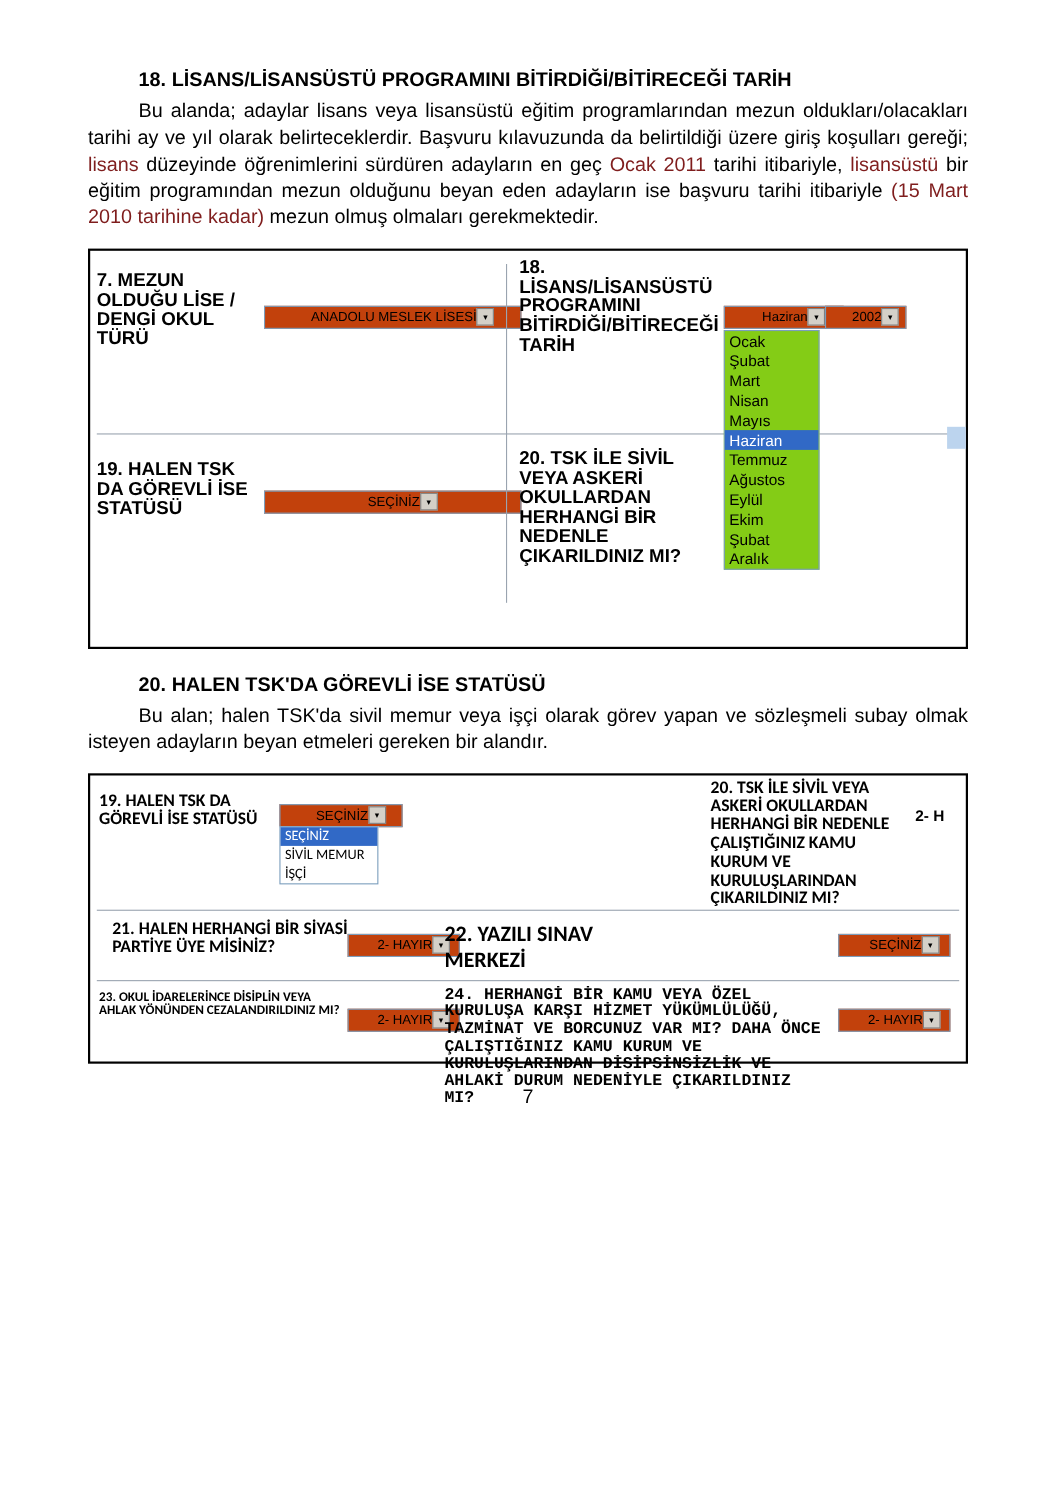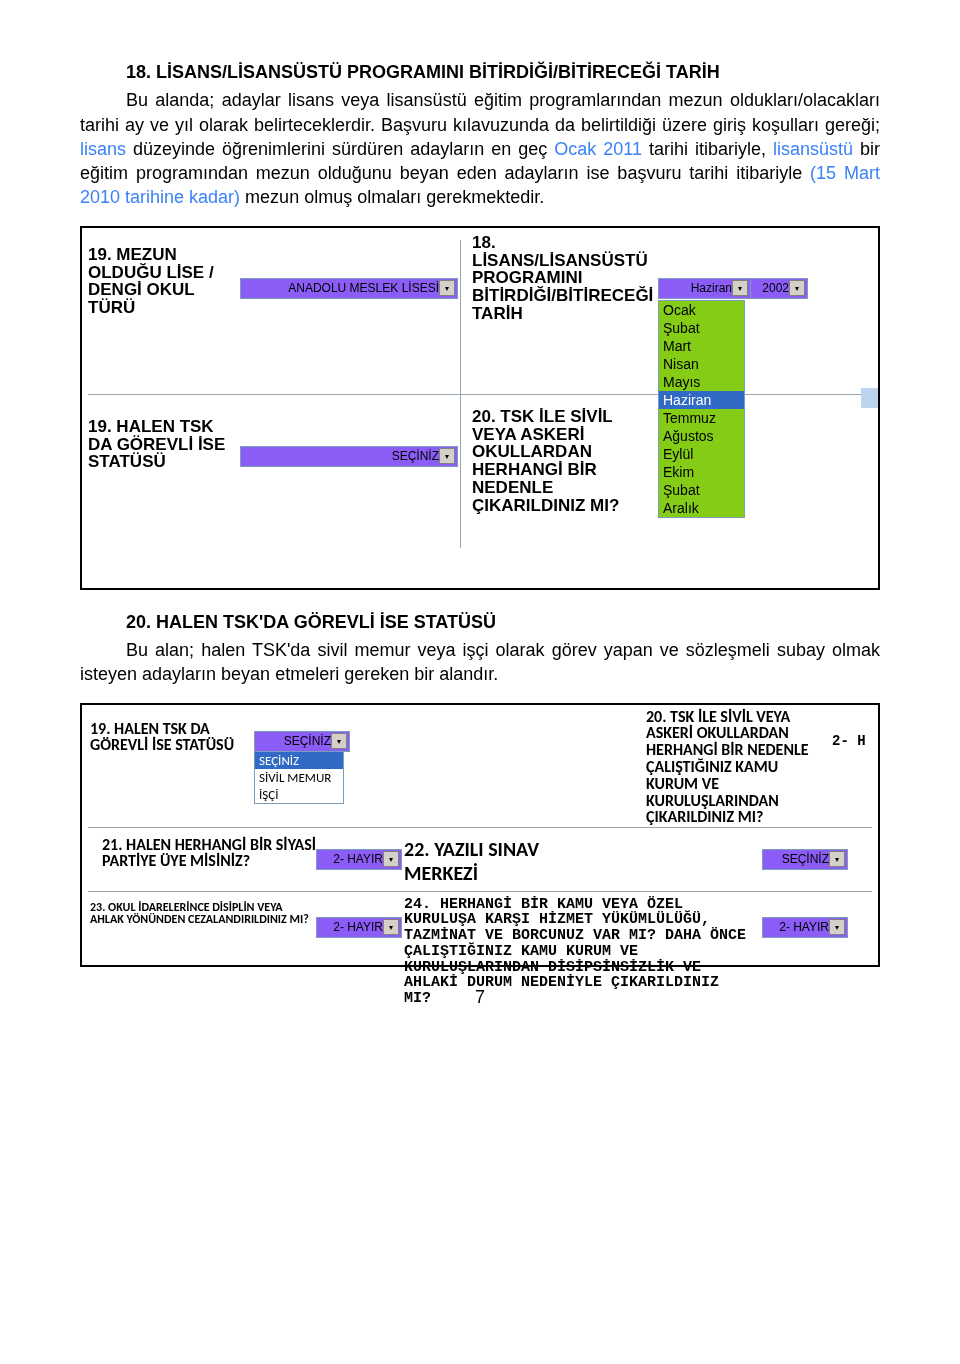--- a/index.html
+++ b/index.html
@@ -1,48 +1,48 @@
 <!DOCTYPE html>
 <html><head>
 <meta charset="utf-8">
 <style>
   body{margin:0;background:#fff;font-family:Arial,Helvetica,sans-serif;color:#000;width:960px}
   .page{padding:60px 80px 30px 80px;box-sizing:border-box}
   .para{font-size:18px;line-height:1.35;text-align:justify;margin-bottom:10px}
   .sec-title{font-weight:bold}
   .indent{text-indent:46px}
-  .red{color:#3b82f6}
+  .red{color:#7f1d1d}
   
   .shot{border:2px solid #000;margin:16px 0 20px 0;background:#fff;position:relative}
   .shot1{height:360px}
   .shot2{height:260px}
   .cond{font-family:'Arial Narrow',Arial,sans-serif;font-weight:bold;color:#000;font-stretch:condensed;line-height:1.05}
   .lbl17{position:absolute;left:6px;top:18px;width:146px;font-size:17px}
-  .sel{border:1px solid #7b9ebd;background:#8b5cf6;font-family:Arial;font-size:12px;color:#000;display:flex;align-items:center;justify-content:flex-end;padding:0 2px 0 4px;height:19px}
+  .sel{border:1px solid #7b9ebd;background:#c2410c;font-family:Arial;font-size:12px;color:#000;display:flex;align-items:center;justify-content:center;padding:0 2px 0 20px;height:19px}
   .sel .arrow{width:14px;height:14px;background:#d4d0c8;border:1px solid #808080;display:flex;align-items:center;justify-content:center;font-size:8px;color:#000}
   .sel1{position:absolute;left:158px;top:50px;width:210px}
   .sel19{position:absolute;left:158px;top:218px;width:210px}
   .lbl19{position:absolute;left:6px;top:190px;width:146px;font-size:17px}
   .vline{position:absolute;left:378px;top:12px;bottom:40px;width:1px;background:#9aa4b0}
   .lbl18{position:absolute;left:390px;top:6px;width:180px;font-size:17px}
   .sel18m{position:absolute;left:576px;top:50px;width:85px}
   .sel18y{position:absolute;left:668px;top:50px;width:50px}
   .drop{position:absolute;left:576px;top:72px;width:85px;background:#84cc16;border:1px solid #7b9ebd;font-family:'Arial Narrow',Arial;font-size:14px}
   .drop div{padding:0 4px;height:18px;line-height:18px;white-space:nowrap}
   .drop .hi{background:#3169c6;color:#fff}
   .hr-inner{position:absolute;left:6px;right:6px;top:166px;height:1px;background:#9aa4b0}
   .lbl20a{position:absolute;left:390px;top:180px;width:180px;font-size:17px}
   .sbar{position:absolute;right:0;top:160px;width:17px;height:20px;background:#bcd4ee}
   .q19{position:absolute;left:8px;top:16px;width:156px;font-family:Calibri,Arial;font-weight:bold;font-size:16px;line-height:1.05}
   .s19{position:absolute;left:172px;top:26px;width:88px}
   .drop2{position:absolute;left:172px;top:46px;width:88px;background:#fff;border:1px solid #7b9ebd;font-family:Calibri,Arial;font-size:13px}
   .drop2 div{padding:0 4px;height:17px;line-height:17px}
   .drop2 .hi{background:#3169c6;color:#fff}
   .q20{position:absolute;left:564px;top:4px;width:180px;font-family:Calibri,Arial;font-weight:bold;font-size:16px;line-height:1.05}
-  .s20v{position:absolute;left:750px;top:28px;font-family:Liberation Mono, monospace;font-size:14px;font-weight:bold}
+  .s20v{position:absolute;left:750px;top:28px;font-family:Liberation Sans, sans-serif;font-size:14px;font-weight:bold}
   .hr2a{position:absolute;left:6px;right:6px;top:122px;height:1px;background:#9aa4b0}
   .hr2b{position:absolute;left:6px;right:6px;top:186px;height:1px;background:#9aa4b0}
   .q21{position:absolute;left:20px;top:132px;width:220px;font-family:Calibri,Arial;font-weight:bold;font-size:16px;line-height:1.05}
   .s21{position:absolute;left:234px;top:144px;width:78px}
   .q22{position:absolute;left:322px;top:132px;width:200px;font-family:Calibri,Arial;font-weight:bold;font-size:20px}
   .s22{position:absolute;left:680px;top:144px;width:78px}
   .q23{position:absolute;left:8px;top:196px;width:220px;font-family:Calibri,Arial;font-weight:bold;font-size:12px;line-height:1.05}
   .s23{position:absolute;left:234px;top:212px;width:78px}
   .q24{position:absolute;left:322px;top:192px;width:346px;font-family:Liberation Mono, monospace;font-weight:bold;font-size:15px;line-height:1.05}
   .s24{position:absolute;left:680px;top:212px;width:78px}
@@ -53,21 +53,21 @@
 
 <div class="page">
   <div class="para indent">
     <span class="sec-title">18.  LİSANS/LİSANSÜSTÜ PROGRAMINI BİTİRDİĞİ/BİTİRECEĞİ TARİH</span>
   </div>
   <div class="para indent" style="margin-top:-6px">
     <span>Bu alanda; adaylar lisans veya lisansüstü eğitim programlarından mezun oldukları/olacakları tarihi ay ve yıl olarak belirteceklerdir. Başvuru kılavuzunda da belirtildiği üzere giriş koşulları gereği; </span><span class="red">lisans</span><span> düzeyinde öğrenimlerini sürdüren adayların en geç </span><span class="red">Ocak 2011</span><span> tarihi itibariyle, </span><span class="red">lisansüstü</span><span> bir eğitim programından mezun olduğunu beyan eden adayların ise başvuru tarihi itibariyle  </span><span class="red">(15 Mart 2010 tarihine kadar) </span><span>mezun olmuş olmaları gerekmektedir.</span>
   </div>
 
   <div class="shot shot1">
-    <div class="cond lbl17">19. MEZUN OLDUĞU LİSE / DENGİ OKUL TÜRÜ</div>
+    <div class="cond lbl17">7. MEZUN OLDUĞU LİSE / DENGİ OKUL TÜRÜ</div>
     <div class="sel sel1">
         <span>ANADOLU MESLEK LİSESİ</span>
         <span class="arrow">▾</span>
       </div>
 
     <div class="hr-inner"></div>
 
     <div class="cond lbl19">19. HALEN TSK DA GÖREVLİ İSE STATÜSÜ</div>
     <div class="sel sel19">
         <span>SEÇİNİZ</span>

